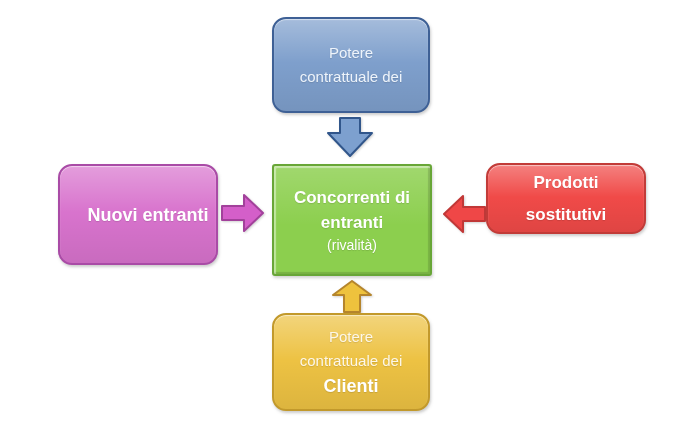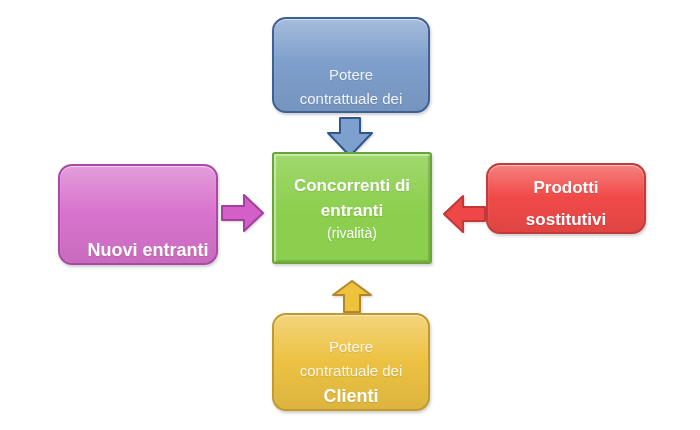--- a/index.html
+++ b/index.html
@@ -20,38 +20,37 @@
     display: flex;
     flex-direction: column;
     justify-content: center;
     align-items: center;
     text-align: center;
   }
   .node.rounded {
     border-radius: 14px;
     background-image: linear-gradient(rgba(255,255,255,.30), rgba(255,255,255,0) 48%, rgba(0,0,0,.07));
     box-shadow: inset 0 1px 1px rgba(255,255,255,.55), 1px 2px 3px rgba(110,110,110,.35);
-    justify-content: flex-end;
   }
   .node.beveled {
     border-radius: 3px;
     background-image: linear-gradient(rgba(255,255,255,.18), rgba(255,255,255,0) 55%);
     box-shadow: inset 2px 2px 1px rgba(255,255,255,.45),
                 inset -2px -2px 1px rgba(0,0,0,.14),
                 1px 2px 3px rgba(110,110,110,.30);
   }
   .line      { font-size: 15px; line-height: 24px; }
   .line.em   { font-size: 18px; line-height: 26px; font-weight: bold; }
   .line.big  { font-size: 17px; line-height: 25px; font-weight: bold; }
   .line.sub  { font-size: 14px; line-height: 21px; font-weight: normal; }
   .node .line { text-shadow: 0 1px 1px rgba(0,0,0,.12); }
 
   .node-suppliers   { left: 272px; top: 17px;  width: 158px; height: 96px; }
   .node-new-entrants{ left: 58px;  top: 164px; width: 160px; height: 101px; }
-  .node-rivalry     { left: 272px; top: 152px; width: 160px; height: 112px; }
+  .node-rivalry     { left: 272px; top: 164px; width: 160px; height: 112px; }
   .node-substitutes { left: 486px; top: 163px; width: 160px; height: 71px; }
   .node-customers   { left: 272px; top: 313px; width: 158px; height: 98px; }
 
   .arrow { position: absolute; }
   .arrow svg { display: block; filter: drop-shadow(1px 1px 1px rgba(0,0,0,.18)); }
   .arrow-down  { left: 327px; top: 117px; }
   .arrow-right { left: 221px; top: 192px; }
   .arrow-left  { left: 442px; top: 193px; }
   .arrow-up    { left: 331px; top: 279px; }
 </style>

